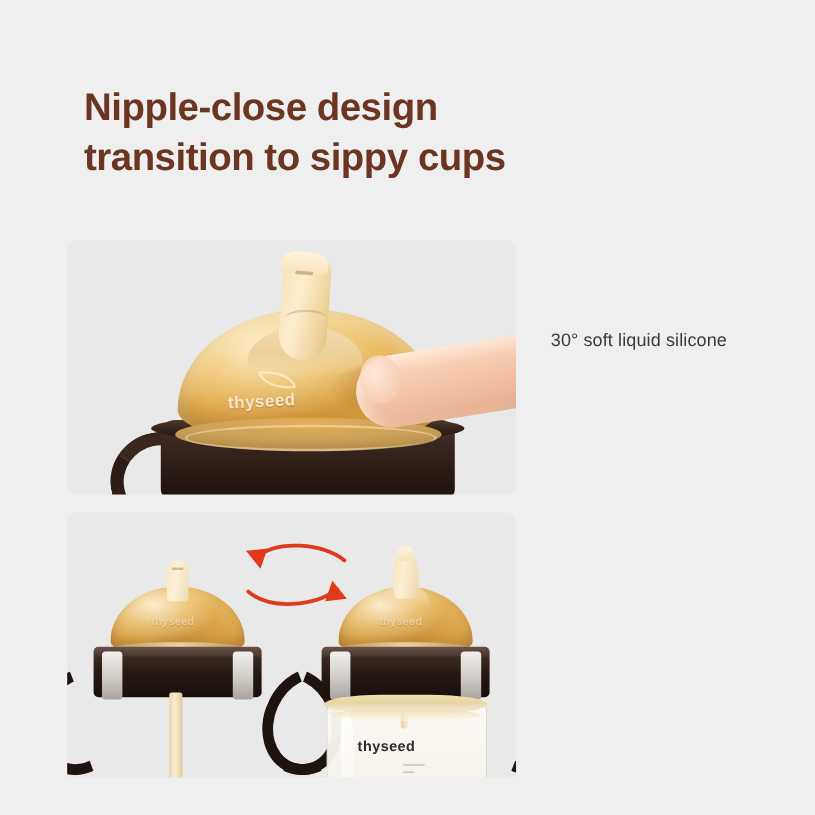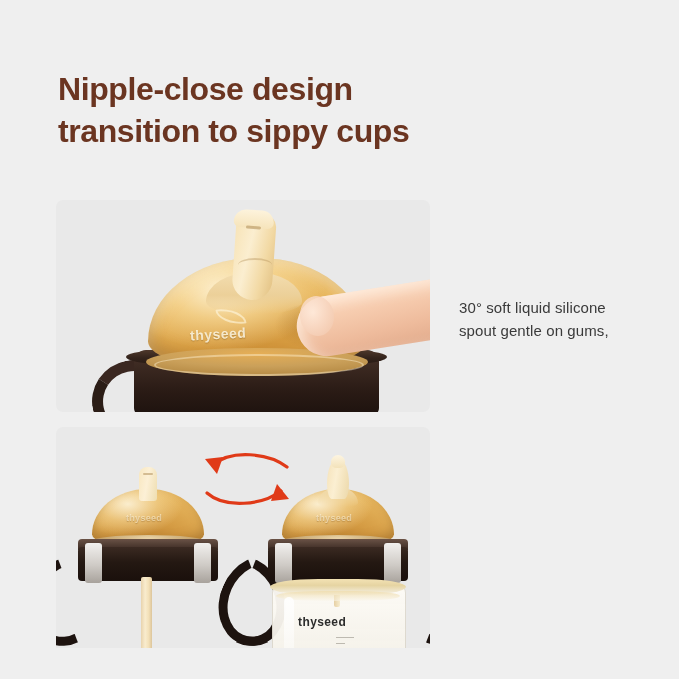--- a/index.html
+++ b/index.html
@@ -16,21 +16,21 @@
   .headline{
     position:absolute;
     left:58px; top:48px;
     width:480px;
     color:#6b3521;
     font-size:32px;
     font-weight:700;
     line-height:1.30;
     letter-spacing:-0.4px;
   }
-  .headline .ln{display:block;white-space:nowrap;}
+  .headline .ln{display:block;white-space:nowrap;margin-left:12px;}
 
   
   .panel{
     position:absolute;
     left:56px;
     width:374px;
     background:#e9e9e9;
     border-radius:7px;
     overflow:hidden;
   }
@@ -39,21 +39,20 @@
 
   
   .caption{
     position:absolute;
     left:459px;
     width:196px;
     color:#3a3a3a;
     font-size:15px;
     line-height:1.55;
     letter-spacing:.1px;
-    margin-top:24px;
   }
   .caption .ln{display:block;white-space:nowrap;}
   #caption-spout{top:272px;}
   #caption-nipple{top:512px;}
 
   
   .p1-stage{position:absolute;inset:0;}
 
   
   .p1-collar{
@@ -305,21 +304,20 @@
       <div class="p1-brand">thyseed</div>
 
       <div class="p1-dimple"></div>
       <div class="p1-finger"></div>
       <div class="p1-finger-nail"></div>
     </div>
   </div>
 
   <div class="caption" id="caption-spout">
     <span class="ln">30° soft liquid silicone</span>
-    <span class="ln">spout gentle on gums,</span>
   </div>
 
   <div class="panel" id="panel-compare">
     <div class="p2-stage">
 
       <div class="unit" style="left:22px;top:46px;width:140px;height:230px;">
         <div class="u-handle-l"></div>
         <div class="u-handle-r"></div>
         <div class="u-dome"></div>
         <div class="u-brand-emboss">thyseed</div>

